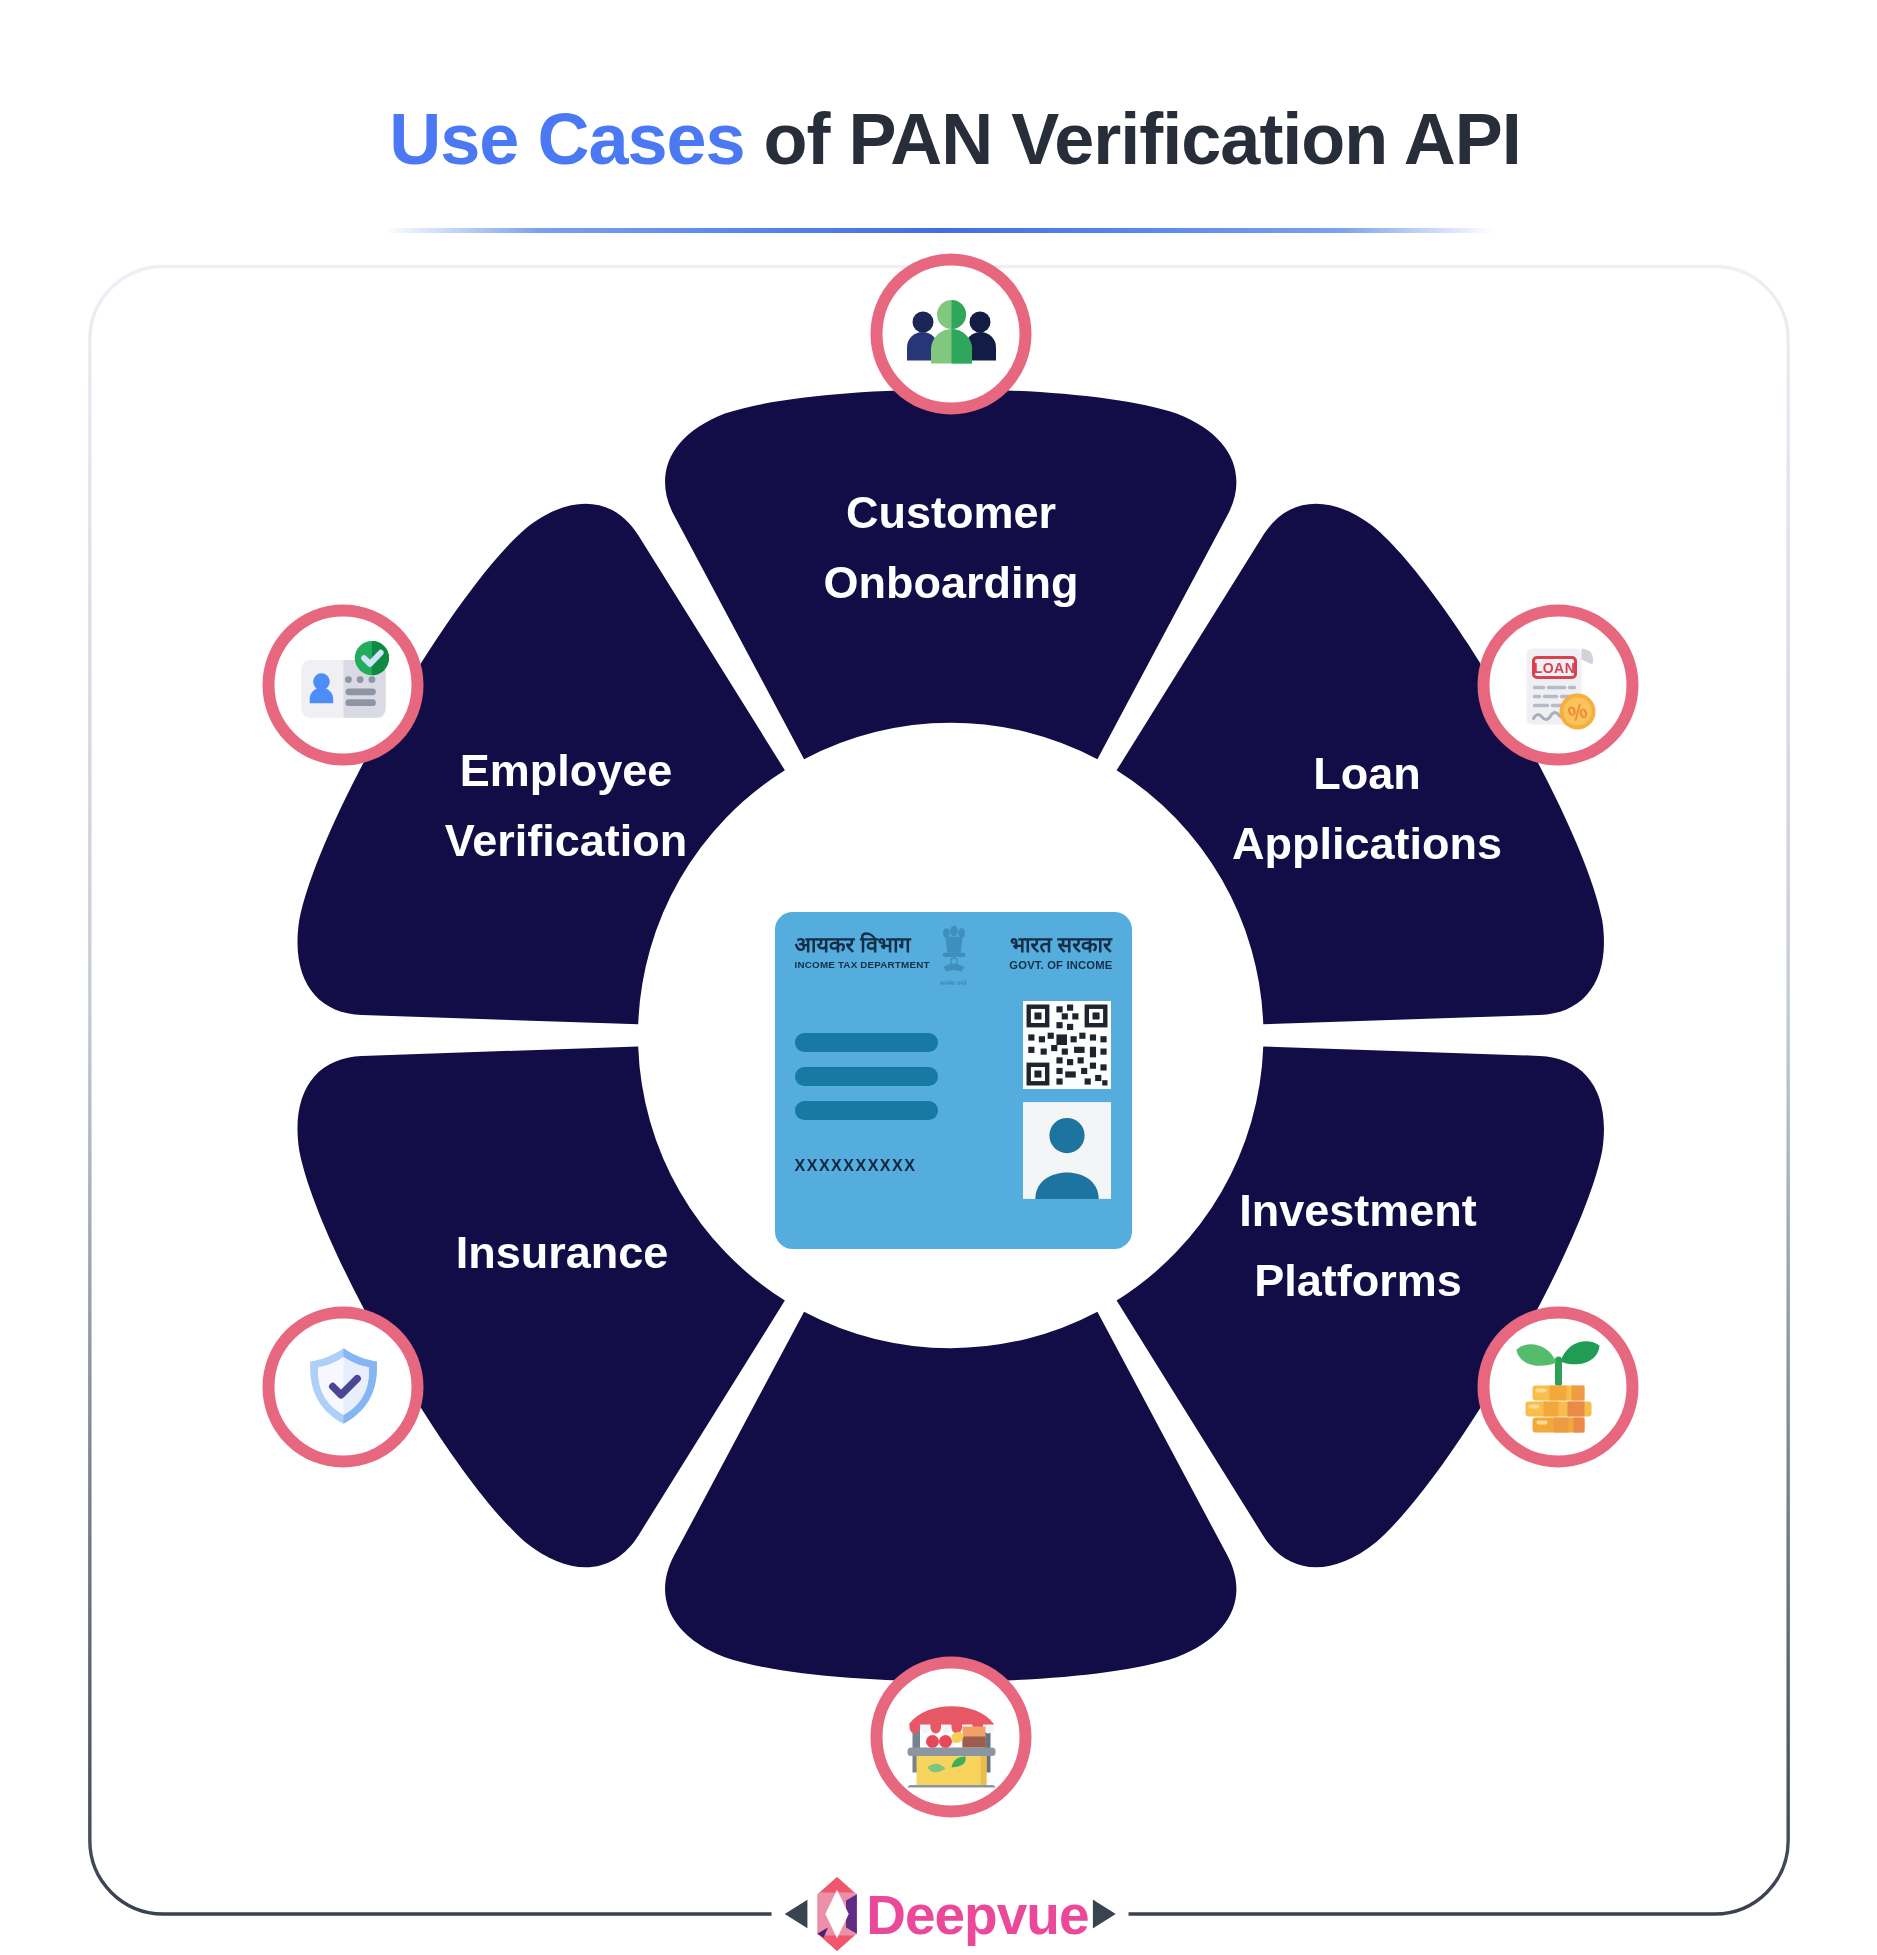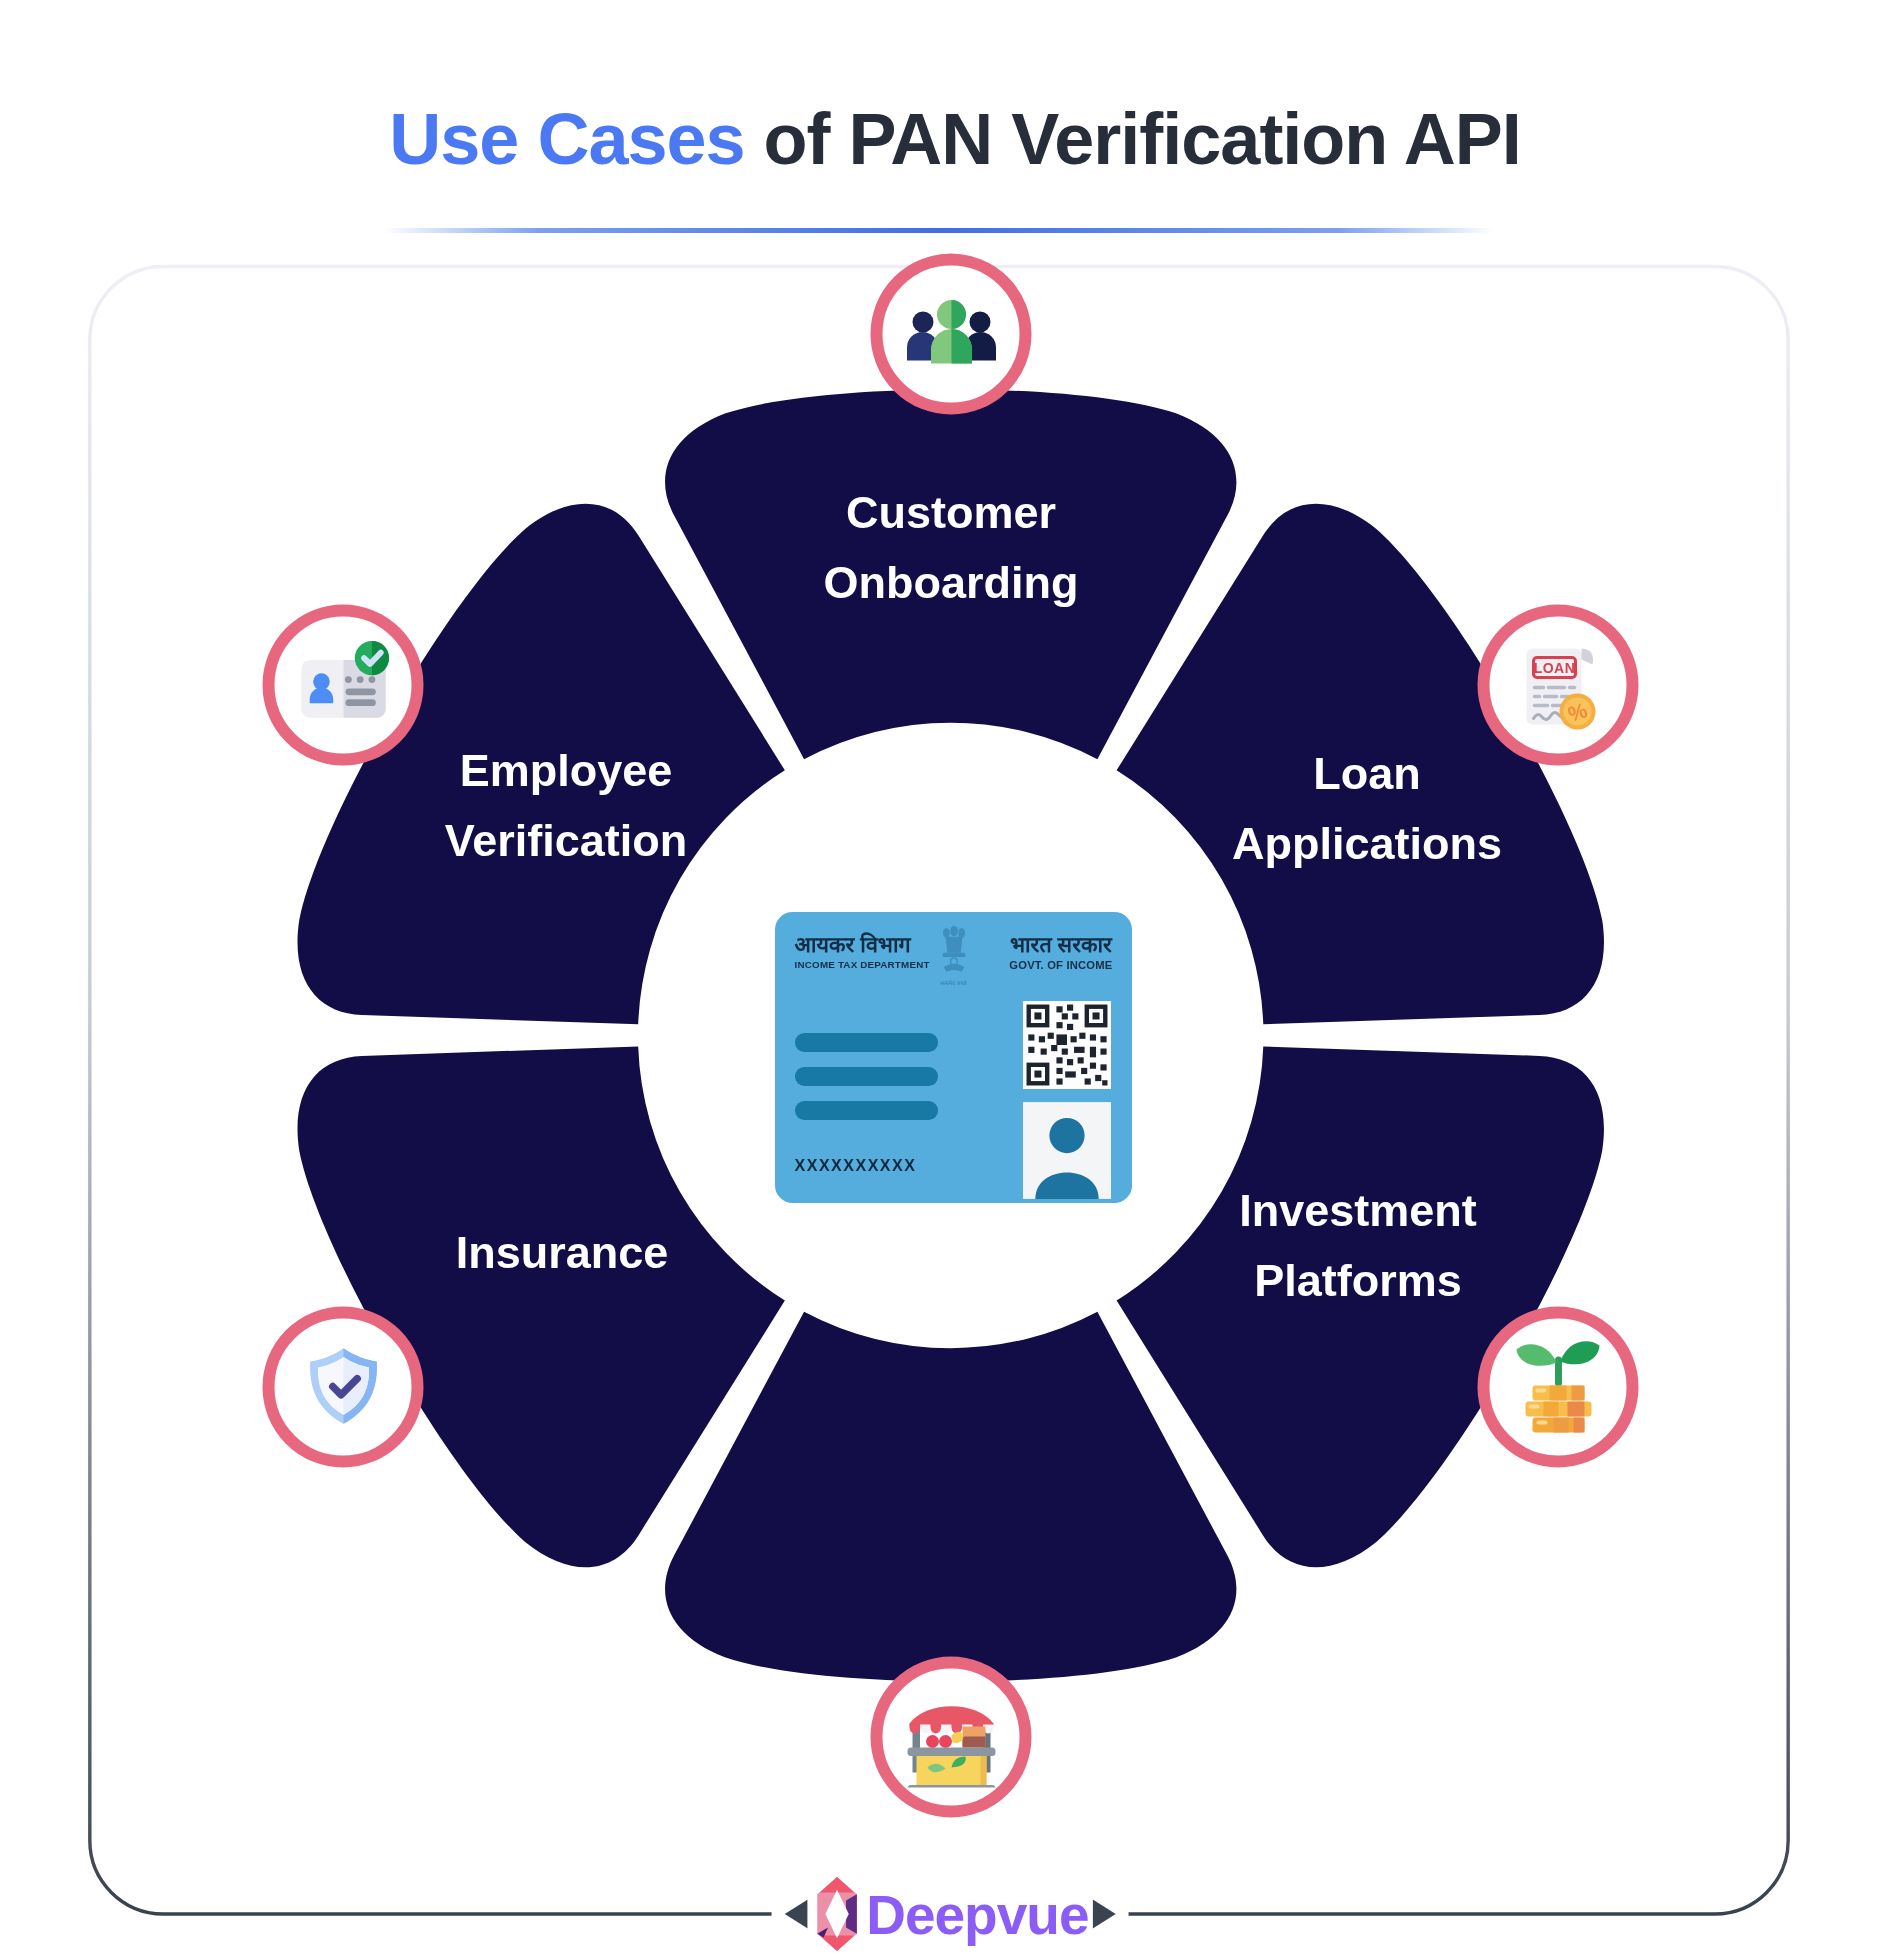--- a/index.html
+++ b/index.html
@@ -10,38 +10,38 @@
   .title .hl{color:#4B79F3;}
   .underline{position:absolute;top:228px;left:50%;transform:translateX(-50%);
          width:1110px;height:4.9px;border-radius:2.9px;
          background:linear-gradient(90deg,rgba(122,160,238,0) 0%,#7AA0EE 14%,#3E6EE3 50%,#7AA0EE 86%,rgba(122,160,238,0) 100%);}
   svg.art{position:absolute;left:0;top:0;}
   .label{position:absolute;transform:translate(-50%,-50%);color:#ffffff;
          font-size:45px;font-weight:700;line-height:1.55;text-align:center;white-space:pre-line;z-index:2;}
   .badge{position:absolute;width:161px;height:161px;box-sizing:border-box;border:12.7px solid #E7677F;
          border-radius:50%;background:#ffffff;display:flex;align-items:center;justify-content:center;
          transform:translate(-50%,-50%);z-index:3;}
-  .pan-card{position:absolute;left:775px;top:912px;width:357px;height:291px;border-radius:17.6px;
+  .pan-card{position:absolute;left:775px;top:912px;width:357px;height:337px;border-radius:17.6px;
          background:#54ADDC;z-index:2;}
   .card-dept{position:absolute;left:19.6px;top:21.5px;color:#152E47;}
   .card-dept .hi,.card-govt .hi{font-size:21.5px;font-weight:700;line-height:1.1;}
   .card-dept .en{font-size:9.8px;font-weight:700;letter-spacing:0.2px;margin-top:2px;}
   .card-govt{position:absolute;right:19.6px;top:21.5px;color:#152E47;text-align:center;}
   .card-govt .en{font-size:11.2px;font-weight:700;letter-spacing:0.2px;margin-top:2px;}
   .card-emblem{position:absolute;left:50%;top:10.8px;transform:translateX(-50%);text-align:center;}
   .card-emblem .motto{font-size:5.4px;color:#2E79A3;margin-top:1px;}
   .card-bars{position:absolute;left:19.6px;top:121px;display:flex;flex-direction:column;gap:15.6px;}
   .card-bars div{width:143px;height:18.6px;border-radius:9.3px;background:#1779A4;}
   .card-qr{position:absolute;right:21.5px;top:89px;line-height:0;}
   .card-photo{position:absolute;right:21.5px;top:190px;line-height:0;}
   .card-number{position:absolute;left:19.6px;top:245px;font-size:16px;font-weight:700;
          letter-spacing:1.5px;color:#10293F;}
   .brand{position:absolute;left:950px;top:1914px;transform:translate(-50%,-50%);
          display:flex;align-items:center;background:#ffffff;padding:0 11.7px;z-index:4;}
-  .brand-text{font-size:55px;font-weight:700;color:#8b5cf6;letter-spacing:-1px;margin:0 3.9px 0 6.8px;}
+  .brand-text{font-size:55px;font-weight:700;color:#ec4899;letter-spacing:-1px;margin:0 3.9px 0 6.8px;}
 </style>
 </head>
 <body>
 
 <div class="page">
 
   <div class="title">
     <span class="hl">Use Cases</span><span> of PAN Verification API</span>
   </div>
   <div class="underline"></div>

